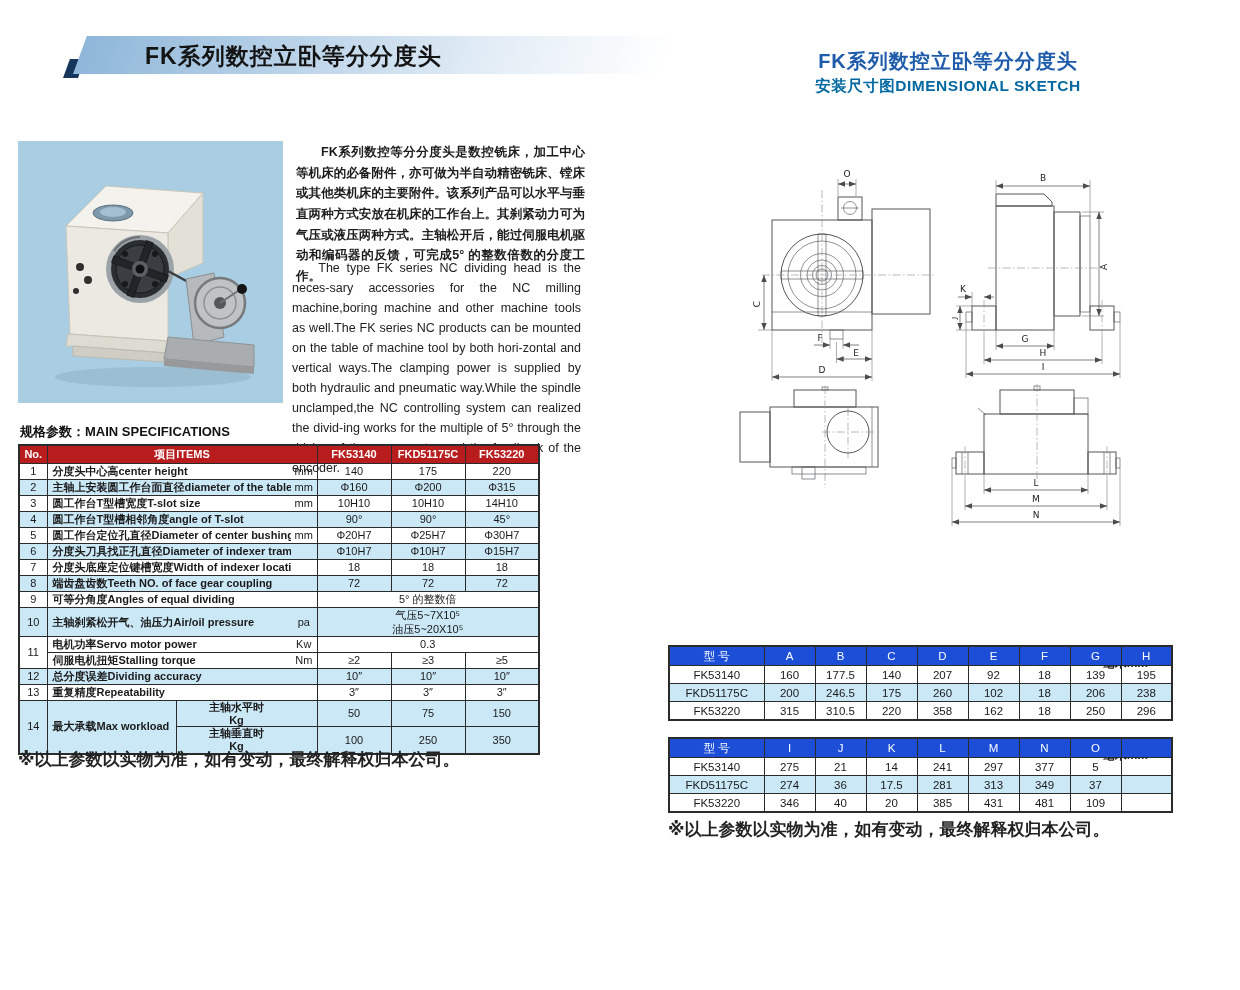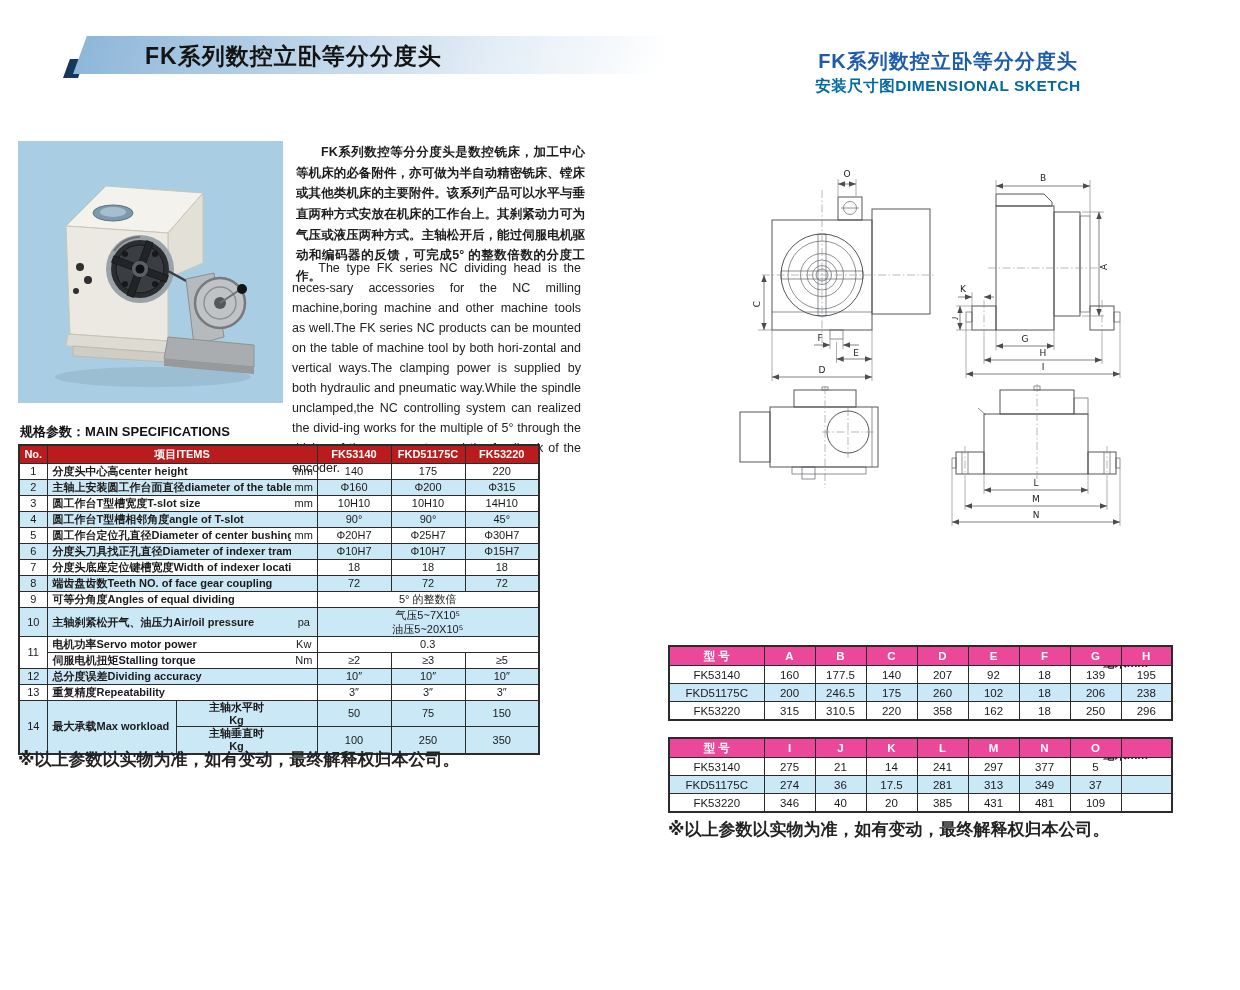--- a/index.html
+++ b/index.html
@@ -41,21 +41,21 @@
   .spec-table tr.alt td{background:#cbe8f7;}
   .subflex{display:flex;justify-content:space-between;align-items:center;padding:0 28px 0 8px;font-weight:bold;flex-direction:column;}
   .twoline div{line-height:14px;}
   .footnote{position:absolute;font-size:17px;font-weight:bold;color:#222;}
   .fn-left{left:18px;top:748px;}
   .fn-right{left:668px;top:818px;}
 
   
   .dim-table{position:absolute;left:668px;width:505px;font-size:11.5px;border:2px solid #2b2b2b;}
   .dim-table th,.dim-table td{border:1px solid #2b2b2b;text-align:center;height:17px;padding:0 2px;white-space:nowrap;}
-  .dim-table thead th{background:#ec4899;color:#fdfeff;font-weight:bold;height:18px;}
+  .dim-table thead th{background:#1d4ed8;color:#fdfeff;font-weight:normal;height:18px;}
   .dim-table tr.alt td{background:#cbe8f7;}
   .dt1{top:645px;}
   .dt2{top:737px;}
   .mm-label{position:absolute;left:668px;width:480px;text-align:right;font-size:12px;font-weight:bold;color:#222;margin-top:29px;}
   .mm1{top:626px;}
   .mm2{top:718px;}
 
   
   .drw{position:absolute;}
   .out{stroke:#55575a;stroke-width:1;fill:none;}

